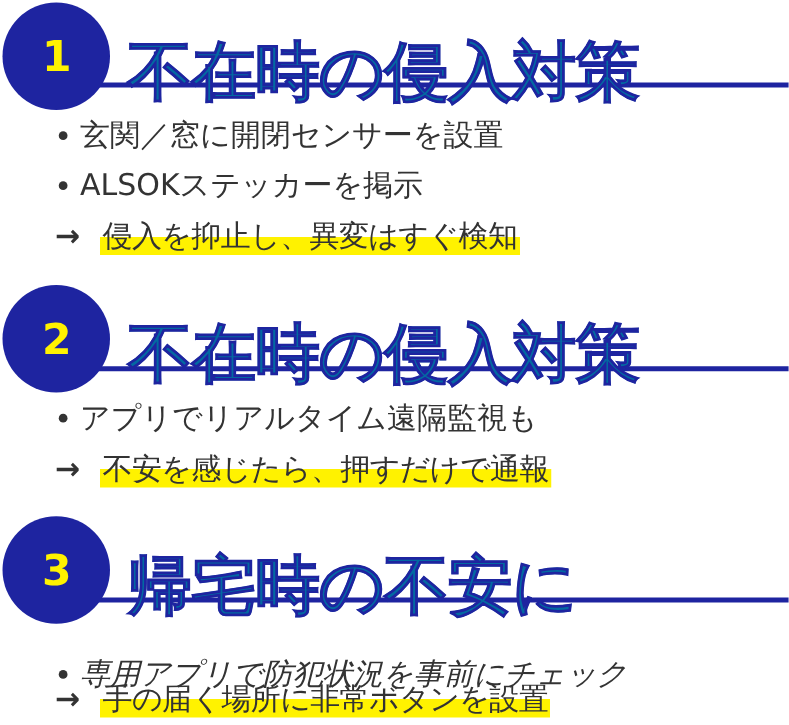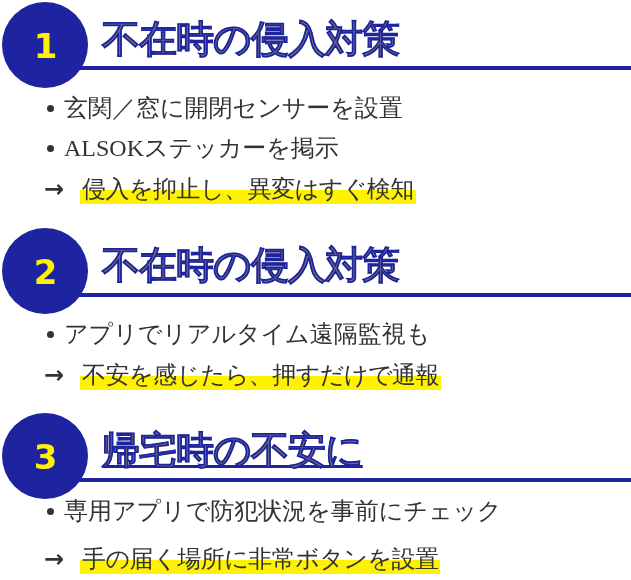--- a/index.html
+++ b/index.html
@@ -42,27 +42,28 @@
       font-family: "DejaVu Sans", sans-serif;
       font-weight: bold;
       font-size: 34px;
       line-height: 1;
       margin-left: 1px;
       margin-top: 2px;
     }
     .heading {
       position: absolute;
       left: 102px;
-      color: #737373;
+      color: #0369a1;
       font-family: "DejaVu Sans", sans-serif;
       font-weight: bold;
-      font-size: 38px;
+      font-size: 52px;
       line-height: 44px;
       letter-spacing: -1px;
       white-space: nowrap;
+      margin-top: 19px;
       -webkit-text-stroke: 0.6px #1e24a0;
     }
     .line {
       position: absolute;
       left: 44px;
       font-size: 24px;
       line-height: 30px;
       white-space: nowrap;
       color: #333333;
       display: flex;
@@ -99,21 +100,21 @@
   <div class="rule" style="top:66px;"></div>
   <div class="badge" style="top:2px;">
     <span class="badge-num">1</span>
   </div>
   <div class="heading" style="top:17px;">不在時の侵入対策</div>
 
   <div class="line" style="top:93px;">
     <span class="bullet"></span>
     <span>玄関／窓に開閉センサーを設置</span>
   </div>
-  <div class="line" style="top:133px;font-family:Liberation Serif, serif;">
+  <div class="line" style="top:133px;">
     <span class="bullet"></span>
     <span>ALSOKステッカーを掲示</span>
   </div>
   <div class="line" style="top:174px;">
     <span class="arrow">→</span>
     <span class="emph">侵入を抑止し、異変はすぐ検知</span>
   </div>
 </div>
 
 <div class="section" style="top:0;">
@@ -131,23 +132,23 @@
     <span class="arrow">→</span>
     <span class="emph">不安を感じたら、押すだけで通報</span>
   </div>
 </div>
 
 <div class="section" style="top:0;">
   <div class="rule" style="top:478px;"></div>
   <div class="badge" style="top:413px;">
     <span class="badge-num">3</span>
   </div>
-  <div class="heading" style="top:428px;text-decoration:underline;">帰宅時の不安に</div>
+  <div class="heading" style="top:428px;">帰宅時の不安に</div>
 
-  <div class="line" style="top:496px;">
+  <div class="line" style="top:524px;font-style:italic;">
     <span class="bullet"></span>
     <span>専用アプリで防犯状況を事前にチェック</span>
   </div>
   <div class="line" style="top:544px;">
     <span class="arrow">→</span>
     <span class="emph">手の届く場所に非常ボタンを設置</span>
   </div>
 </div>
 
 </body></html>

